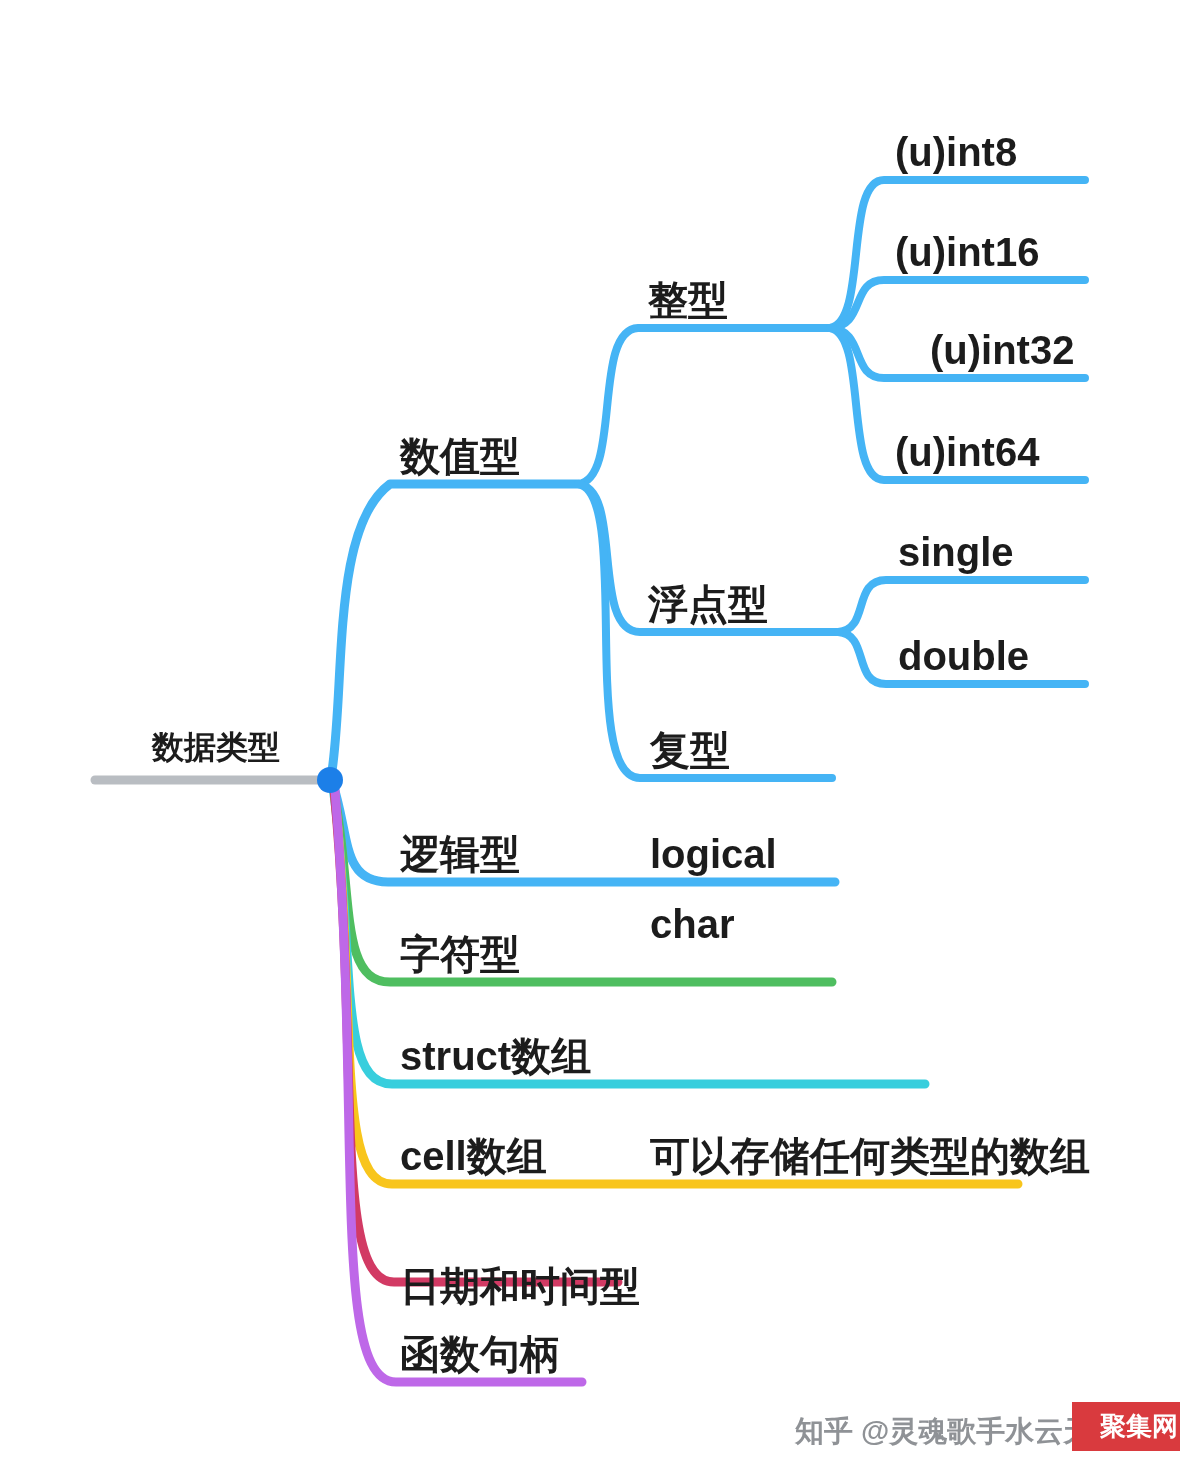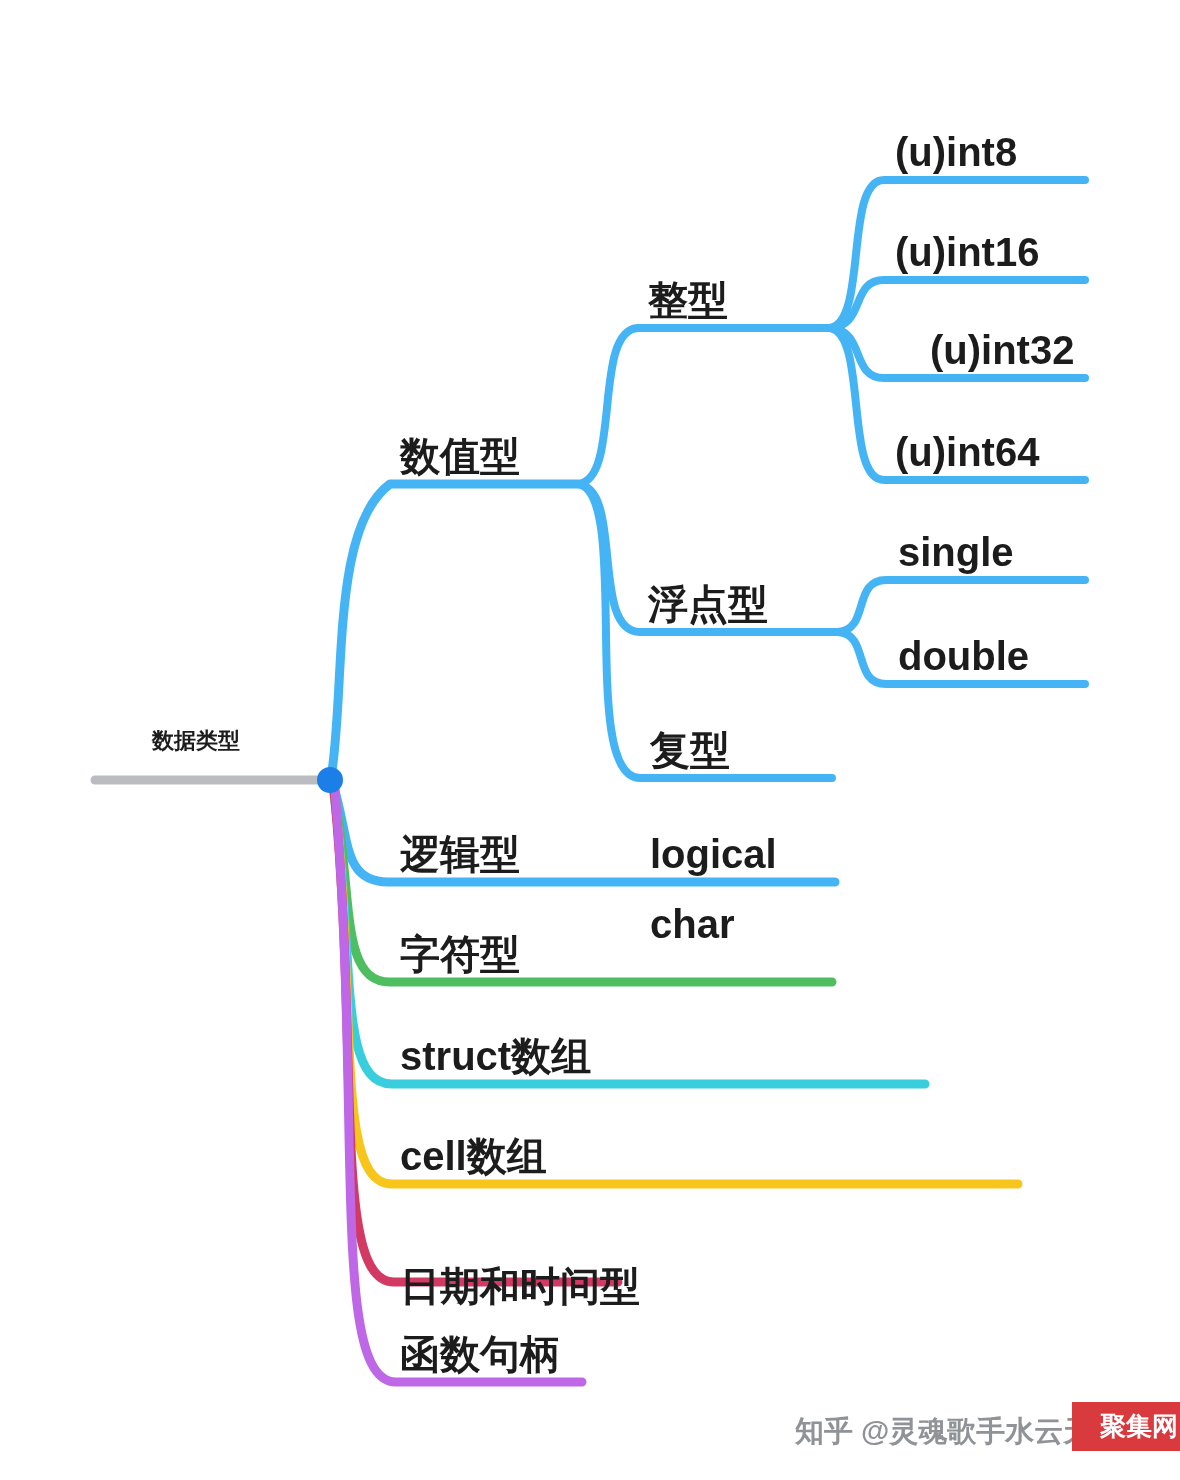--- a/index.html
+++ b/index.html
@@ -16,21 +16,21 @@
   .w9{stroke-width:9;}
   .w8{stroke-width:8;}
   .label{
     position:absolute;
     font-size:40px;
     font-weight:700;
     color:#1c1c1c;
     white-space:nowrap;
     line-height:1.2;
   }
-  .root-label{font-size:22px;}
+  .root-label{font-size:32px;}
   .watermark{
     position:absolute;
     left:795px;
     top:1412px;
     font-size:29px;
     font-weight:600;
     color:#8f9296;
     white-space:nowrap;
   }
   .badge{
@@ -104,20 +104,21 @@
 
   <div class="label" style="left:400px;top:830px">逻辑型</div>
   <div class="label" style="left:650px;top:830px">logical</div>
 
   <div class="label" style="left:400px;top:930px">字符型</div>
   <div class="label" style="left:650px;top:900px">char</div>
 
   <div class="label" style="left:400px;top:1032px">struct数组</div>
 
   <div class="label" style="left:400px;top:1132px">cell数组</div>
+  <div class="label" style="left:650px;top:1132px">可以存储任何类型的数组</div>
 
   <div class="label" style="left:400px;top:1262px">日期和时间型</div>
 
   <div class="label" style="left:400px;top:1330px">函数句柄</div>
 
   <div class="watermark">知乎 @灵魂歌手水云天</div>
   <div class="badge">聚集网</div>
 
 </div>
 

